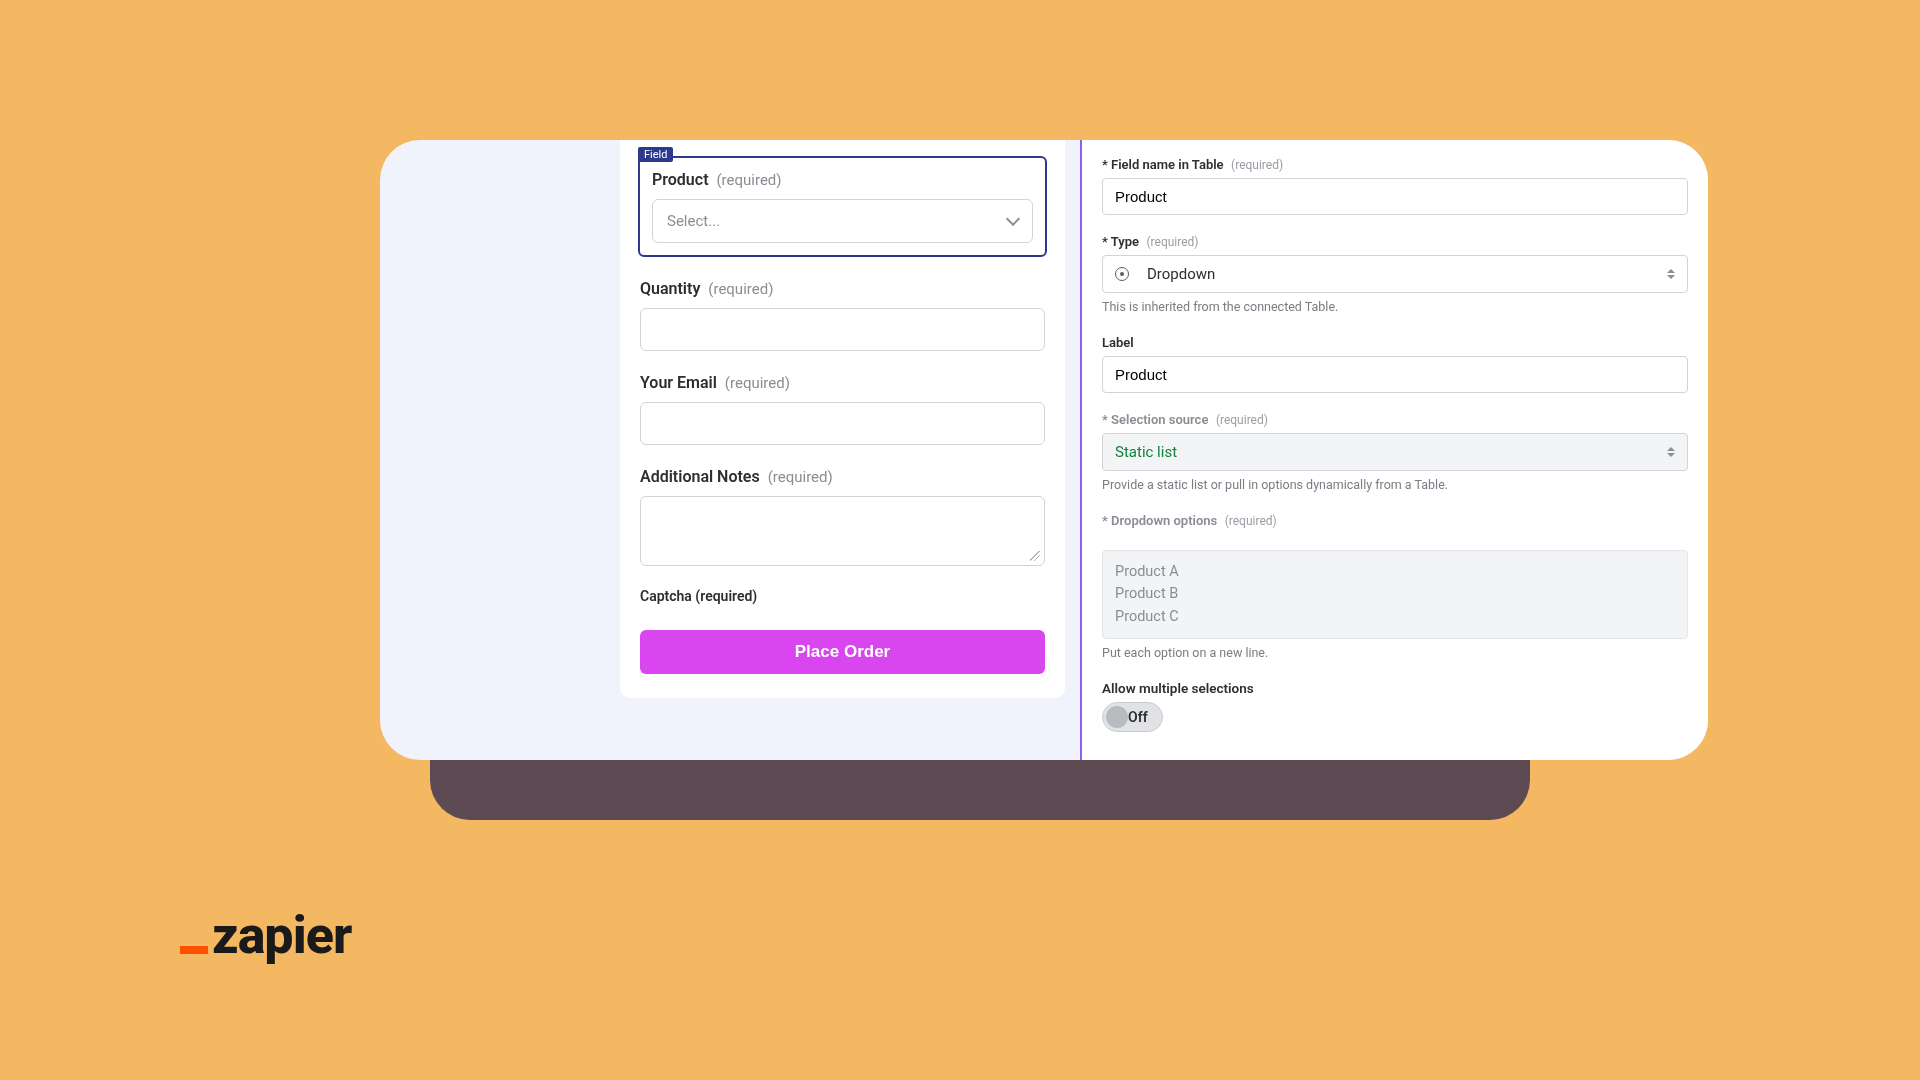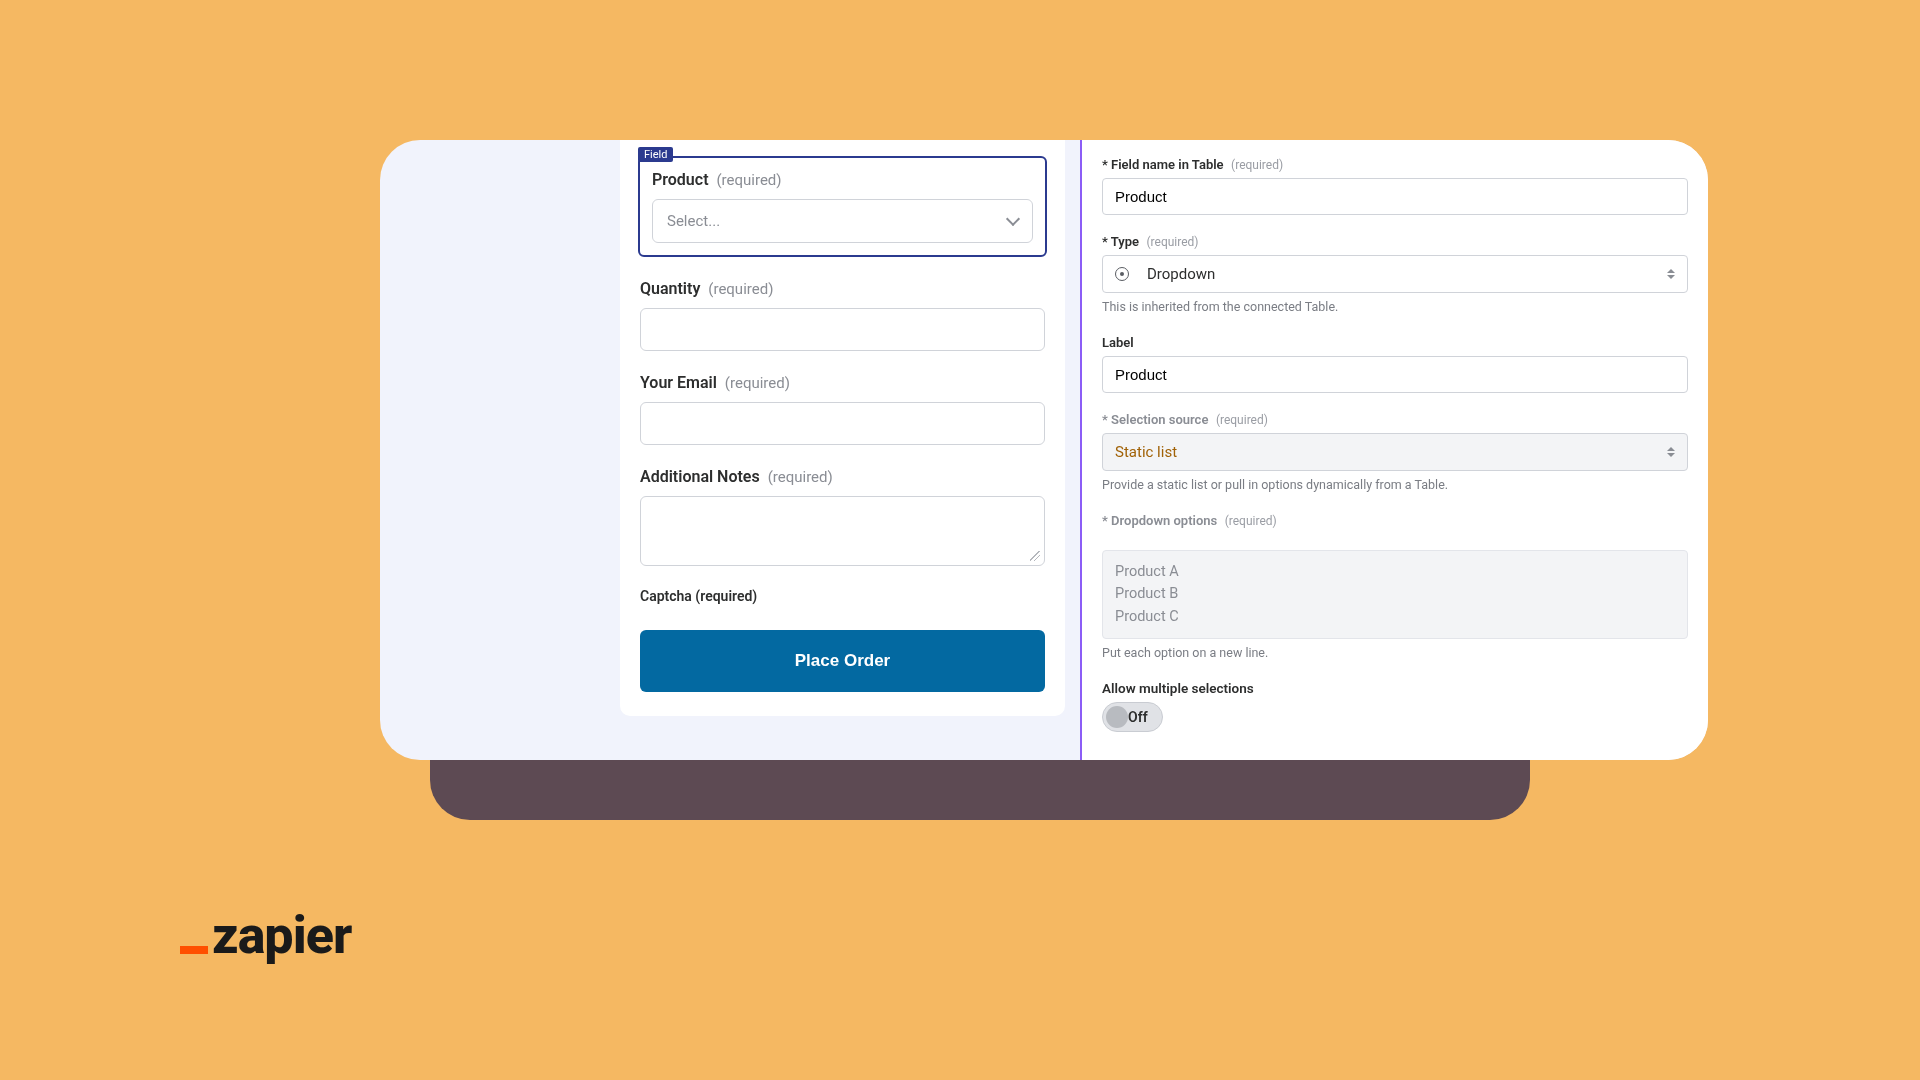--- a/index.html
+++ b/index.html
@@ -132,25 +132,25 @@
 
   .captcha-line {
     font-size: 14px;
     font-weight: 600;
     color: #2d2e2e;
     margin: 6px 0 26px 0;
   }
 
   .submit-btn {
     width: 100%;
-    background: #0369a1;
+    background: #d946ef;
     color: #fff;
     border: none;
     border-radius: 6px;
-    padding: 21px 0;
+    padding: 12px 0;
     font-size: 17px;
     font-weight: 600;
     cursor: pointer;
   }
 
   
   .inspector {
     flex: 1;
     background: #ffffff;
     border-left: 2px solid #8b5cf6;
@@ -177,21 +177,21 @@
     width: 100%;
     margin-top: 6px;
     border: 1px solid #d0d3d9;
     border-radius: 4px;
     padding: 9px 12px;
     font-size: 15px;
     background:#fff;
   }
   .insp-input.readonly {
     background: #f3f4f6;
-    color: #a16207;
+    color: #15803d;
   }
   .insp-select {
     display: flex;
     align-items: center;
     gap: 18px;
     position: relative;
   }
   .sort-arrows {
     position: absolute;
     right: 12px;

